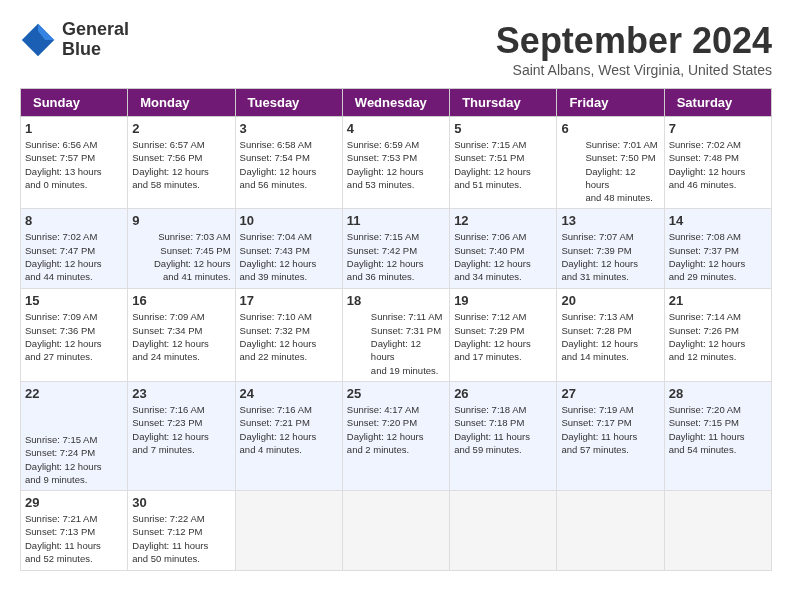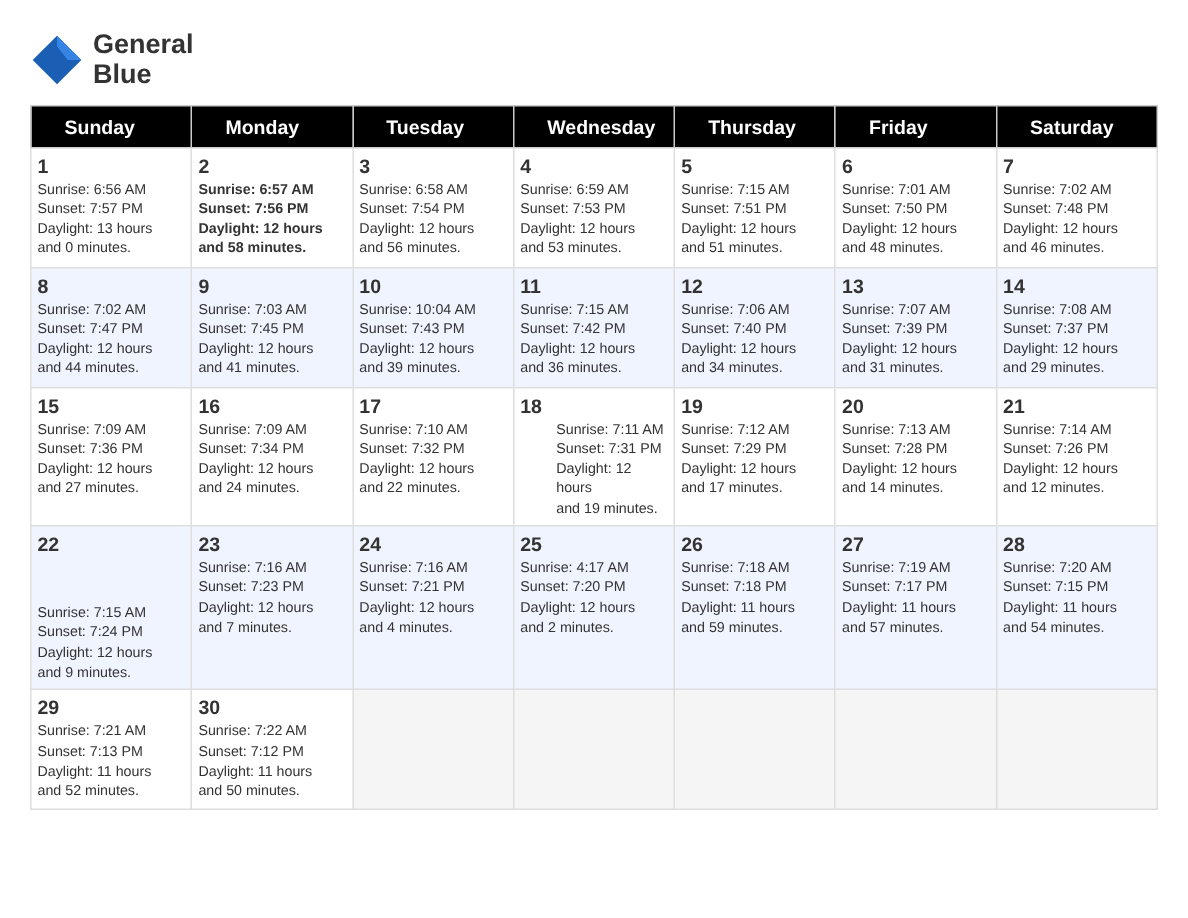--- a/index.html
+++ b/index.html
@@ -43,25 +43,25 @@
     .location {
       font-size: 14px;
       color: #555;
     }
     table {
       width: 100%;
       border-collapse: collapse;
       table-layout: fixed;
     }
     th {
-      background-color: #000000;
+      background-color: #701a75;
       color: #fff;
       font-size: 13px;
       font-weight: bold;
-      padding: 6px 22px;
+      padding: 6px 12px;
       text-align: left;
       border: 1px solid #ccc;
       margin-left: 14px;
     }
     td {
       border: 1px solid #ddd;
       vertical-align: top;
       padding: 4px;
       font-size: 10px;
       color: #333;
@@ -95,20 +95,24 @@
   <div class="logo">
     <svg class="logo-icon" viewBox="0 0 40 40">
       <polygon points="20,2 38,20 20,38 2,20" fill="#1a5fb4"></polygon>
       <polygon points="20,2 38,20 28,20 20,10" fill="#3584e4"></polygon>
     </svg>
     <div class="logo-text">
       <span>General</span>
       <span>Blue</span>
     </div>
   </div>
+  <div class="title-block">
+    <div class="month-title">September 2024</div>
+    <div class="location">Saint Albans, West Virginia, United States</div>
+  </div>
 </div>
 
 <table>
   <thead>
     <tr>
     <th>Sunday</th>
         <th>Monday</th>
         <th>Tuesday</th>
         <th>Wednesday</th>
         <th>Thursday</th>
@@ -120,21 +124,21 @@
   <tr>
         <td>
           <span class="day-num">1</span>
           <div class="day-info" style="white-space: pre-line;">Sunrise: 6:56 AM
 Sunset: 7:57 PM
 Daylight: 13 hours
 and 0 minutes.</div>
         </td>
         <td>
           <span class="day-num">2</span>
-          <div class="day-info" style="white-space: pre-line; font-weight: bold;">Sunrise: 6:57 AM
+          <div class="day-info" style="white-space: pre-line;">Sunrise: 6:57 AM
 Sunset: 7:56 PM
 Daylight: 12 hours
 and 58 minutes.</div>
         </td>
         <td>
           <span class="day-num">3</span>
           <div class="day-info" style="white-space: pre-line;">Sunrise: 6:58 AM
 Sunset: 7:54 PM
 Daylight: 12 hours
 and 56 minutes.</div>
@@ -148,21 +152,21 @@
         </td>
         <td>
           <span class="day-num">5</span>
           <div class="day-info" style="white-space: pre-line;">Sunrise: 7:15 AM
 Sunset: 7:51 PM
 Daylight: 12 hours
 and 51 minutes.</div>
         </td>
         <td>
           <span class="day-num">6</span>
-          <div class="day-info" style="white-space: pre-line;">Sunrise: 7:01 AM
+          <div class="day-info" style="white-space: pre-line; margin-left: 24px;">Sunrise: 7:01 AM
 Sunset: 7:50 PM
 Daylight: 12 hours
 and 48 minutes.</div>
         </td>
         <td>
           <span class="day-num">7</span>
           <div class="day-info" style="white-space: pre-line;">Sunrise: 7:02 AM
 Sunset: 7:48 PM
 Daylight: 12 hours
 and 46 minutes.</div>
@@ -171,28 +175,28 @@
       <tr>
         <td>
           <span class="day-num">8</span>
           <div class="day-info" style="white-space: pre-line;">Sunrise: 7:02 AM
 Sunset: 7:47 PM
 Daylight: 12 hours
 and 44 minutes.</div>
         </td>
         <td>
           <span class="day-num">9</span>
-          <div class="day-info" style="white-space: pre-line;">Sunrise: 7:03 AM
+          <div class="day-info" style="white-space: pre-line; text-align: right;">Sunrise: 7:03 AM
 Sunset: 7:45 PM
 Daylight: 12 hours
 and 41 minutes.</div>
         </td>
         <td>
           <span class="day-num">10</span>
-          <div class="day-info" style="white-space: pre-line;">Sunrise: 10:04 AM
+          <div class="day-info" style="white-space: pre-line;">Sunrise: 7:04 AM
 Sunset: 7:43 PM
 Daylight: 12 hours
 and 39 minutes.</div>
         </td>
         <td>
           <span class="day-num">11</span>
           <div class="day-info" style="white-space: pre-line;">Sunrise: 7:15 AM
 Sunset: 7:42 PM
 Daylight: 12 hours
 and 36 minutes.</div>

